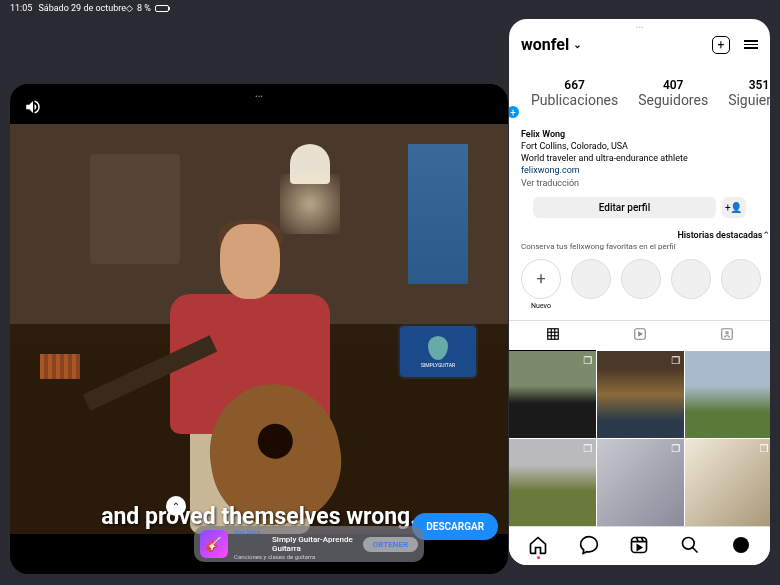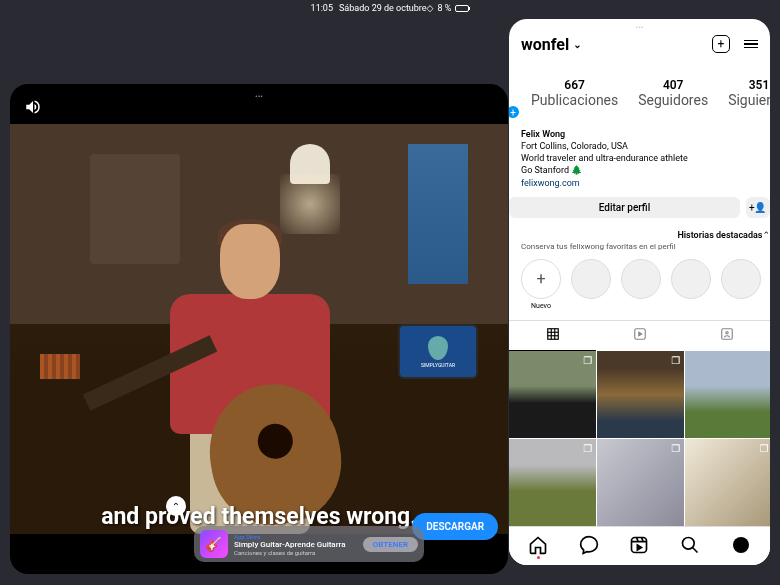--- a/index.html
+++ b/index.html
@@ -1,18 +1,18 @@
 <!DOCTYPE html>
 <html><head>
 <meta charset="utf-8">
 <style>
 * { margin: 0; padding: 0; box-sizing: border-box; font-family: -apple-system, BlinkMacSystemFont, "Segoe UI", Roboto, sans-serif; }
 body { width: 780px; height: 585px; background: #2a2a32; position: relative; overflow: hidden; }
 
-.status-bar { position: absolute; top: 0; left: 0; right: 0; height: 16px; display: flex; justify-content: center; align-items: center; padding: 0 10px; color: #fff; font-size: 9px; z-index: 100; }
+.status-bar { position: absolute; top: 0; left: 0; right: 0; height: 16px; display: flex; justify-content: flex-start; align-items: center; padding: 0 10px; color: #fff; font-size: 9px; z-index: 100; }
 .status-left { display: flex; gap: 6px; }
 .status-right { display: flex; gap: 4px; align-items: center; }
 .battery-icon { width: 14px; height: 7px; border: 1px solid #fff; border-radius: 2px; position: relative; }
 .battery-icon::after { content: ''; position: absolute; right: -2px; top: 1px; width: 1px; height: 3px; background: #fff; }
 .battery-fill { width: 88%; height: 100%; background: #fff; }
 
 .video-panel { position: absolute; top: 84px; left: 10px; width: 498px; height: 490px; background: #000; border-radius: 18px; overflow: hidden; }
 .sound-icon { position: absolute; top: 14px; left: 14px; color: #fff; font-size: 18px; z-index: 5; }
 .handle-dots { position: absolute; top: 8px; left: 50%; transform: translateX(-50%); color: #888; font-size: 8px; z-index: 5; }
 
@@ -42,48 +42,48 @@
 .caption { position: absolute; bottom: 44px; left: 0; right: 0; text-align: center; color: #fff; font-size: 23px; font-weight: 700; z-index: 10; text-shadow: 1px 1px 3px rgba(0,0,0,0.8); }
 
 .expand-btn { position: absolute; bottom: 58px; left: 156px; width: 20px; height: 20px; background: #fff; border-radius: 50%; display: flex; align-items: center; justify-content: center; font-size: 10px; color: #000; z-index: 10; }
 
 .download-btn { position: absolute; bottom: 34px; right: 10px; background: #1a8cff; color: #fff; font-size: 10px; font-weight: 600; padding: 8px 14px; border-radius: 14px; z-index: 10; }
 
 .app-banner { position: absolute; bottom: 12px; left: 184px; width: 230px; height: 36px; background: rgba(120,120,130,0.7); border-radius: 10px; display: flex; align-items: center; padding: 4px 6px; z-index: 10; }
 .app-icon { width: 28px; height: 28px; background: linear-gradient(135deg, #8a4aff, #ff4aff); border-radius: 6px; display: flex; align-items: center; justify-content: center; font-size: 14px; }
 .app-info { flex: 1; margin-left: 6px; }
 .app-category { font-size: 6px; color: #3a7aff; }
-.app-title { font-size: 8px; color: #fff; font-weight: 500; }
+.app-title { font-size: 8px; color: #fff; font-weight: 500; margin-left: 38px; }
 .app-subtitle { font-size: 6px; color: #ccc; }
 .app-get { font-size: 8px; background: rgba(180,180,190,0.8); color: #3a7aff; padding: 3px 10px; border-radius: 10px; font-weight: 600; }
 
 .ig-panel { position: absolute; top: 19px; right: 10px; width: 261px; height: 546px; background: #fff; border-radius: 18px; overflow: hidden; display: flex; flex-direction: column; }
 .ig-handle { position: absolute; top: 4px; left: 50%; transform: translateX(-50%); color: #ccc; font-size: 8px; }
 
-.ig-header { display: flex; align-items: flex-start; justify-content: space-between; padding: 16px 12px 8px; }
+.ig-header { display: flex; align-items: center; justify-content: space-between; padding: 16px 12px 8px; }
 .ig-username { font-size: 16px; font-weight: 700; display: flex; align-items: center; gap: 4px; }
 .ig-header-actions { display: flex; gap: 14px; align-items: center; }
 .ig-plus-box { width: 18px; height: 18px; border: 1.5px solid #000; border-radius: 5px; display: flex; align-items: center; justify-content: center; font-size: 12px; }
 .ig-burger { display: flex; flex-direction: column; gap: 2px; }
 .ig-burger span { width: 14px; height: 1.5px; background: #000; }
 
 .ig-profile { display: flex; padding: 4px 12px 8px; gap: 10px; }
 .ig-avatar { width: 54px; height: 54px; border-radius: 50%; background: linear-gradient(135deg, #8a6a4a, #3a2a1a); position: relative; }
 .ig-avatar-plus { position: absolute; bottom: 0; right: 0; width: 16px; height: 16px; background: #0095f6; border-radius: 50%; border: 2px solid #fff; color: #fff; font-size: 10px; display: flex; align-items: center; justify-content: center; }
 .ig-stats { flex: 1; display: flex; justify-content: space-around; align-items: center; gap: 20px; }
 .ig-stat { text-align: center; }
 .ig-stat-num { font-size: 12px; font-weight: 600; }
 .ig-stat-label { font-size: 14px; color: #555; }
 
 .ig-bio { padding: 0 12px 8px; font-size: 9px; line-height: 1.35; }
 .ig-bio-name { font-weight: 600; }
 .ig-bio-link { color: #00376b; }
 .ig-translate { color: #555; }
 
-.ig-edit-row { display: flex; gap: 6px; padding: 0 0 10px; }
+.ig-edit-row { display: flex; gap: 6px; padding: 0 24px 10px; }
 .ig-edit-btn { flex: 1; background: #efefef; border-radius: 6px; padding: 5px; text-align: center; font-size: 10px; font-weight: 500; }
 .ig-discover { width: 24px; background: #efefef; border-radius: 6px; display: flex; align-items: center; justify-content: center; font-size: 10px; }
 
 .ig-highlights-header { display: flex; justify-content: flex-end; padding: 2px 0 2px; font-size: 9px; }
 .ig-highlights-title { font-weight: 600; }
 .ig-highlights-sub { font-size: 8px; color: #555; padding: 0 12px 6px; }
 .ig-highlights { display: flex; gap: 10px; padding: 2px 12px 10px; }
 .ig-highlight { width: 40px; text-align: center; }
 .ig-highlight-circle { width: 40px; height: 40px; border-radius: 50%; background: #f0f0f0; border: 1px solid #ddd; display: flex; align-items: center; justify-content: center; font-size: 16px; color: #555; }
 .ig-highlight-label { font-size: 7px; margin-top: 3px; }
@@ -205,22 +205,22 @@
         <div class="ig-stat-num">351</div>
         <div class="ig-stat-label">Siguiendo</div>
       </div>
     </div>
   </div>
 
   <div class="ig-bio">
     <div class="ig-bio-name">Felix Wong</div>
     <div>Fort Collins, Colorado, USA</div>
     <div>World traveler and ultra-endurance athlete</div>
-    <div>Go Stanford 🌲</div>
     <div class="ig-bio-link">felixwong.com</div>
+    <div class="ig-translate">Ver traducción</div>
   </div>
 
   <div class="ig-edit-row">
     <div class="ig-edit-btn">Editar perfil</div>
     <div class="ig-discover">+👤</div>
   </div>
 
   <div class="ig-highlights-header">
     <span class="ig-highlights-title">Historias destacadas</span>
     <span>⌃</span>

